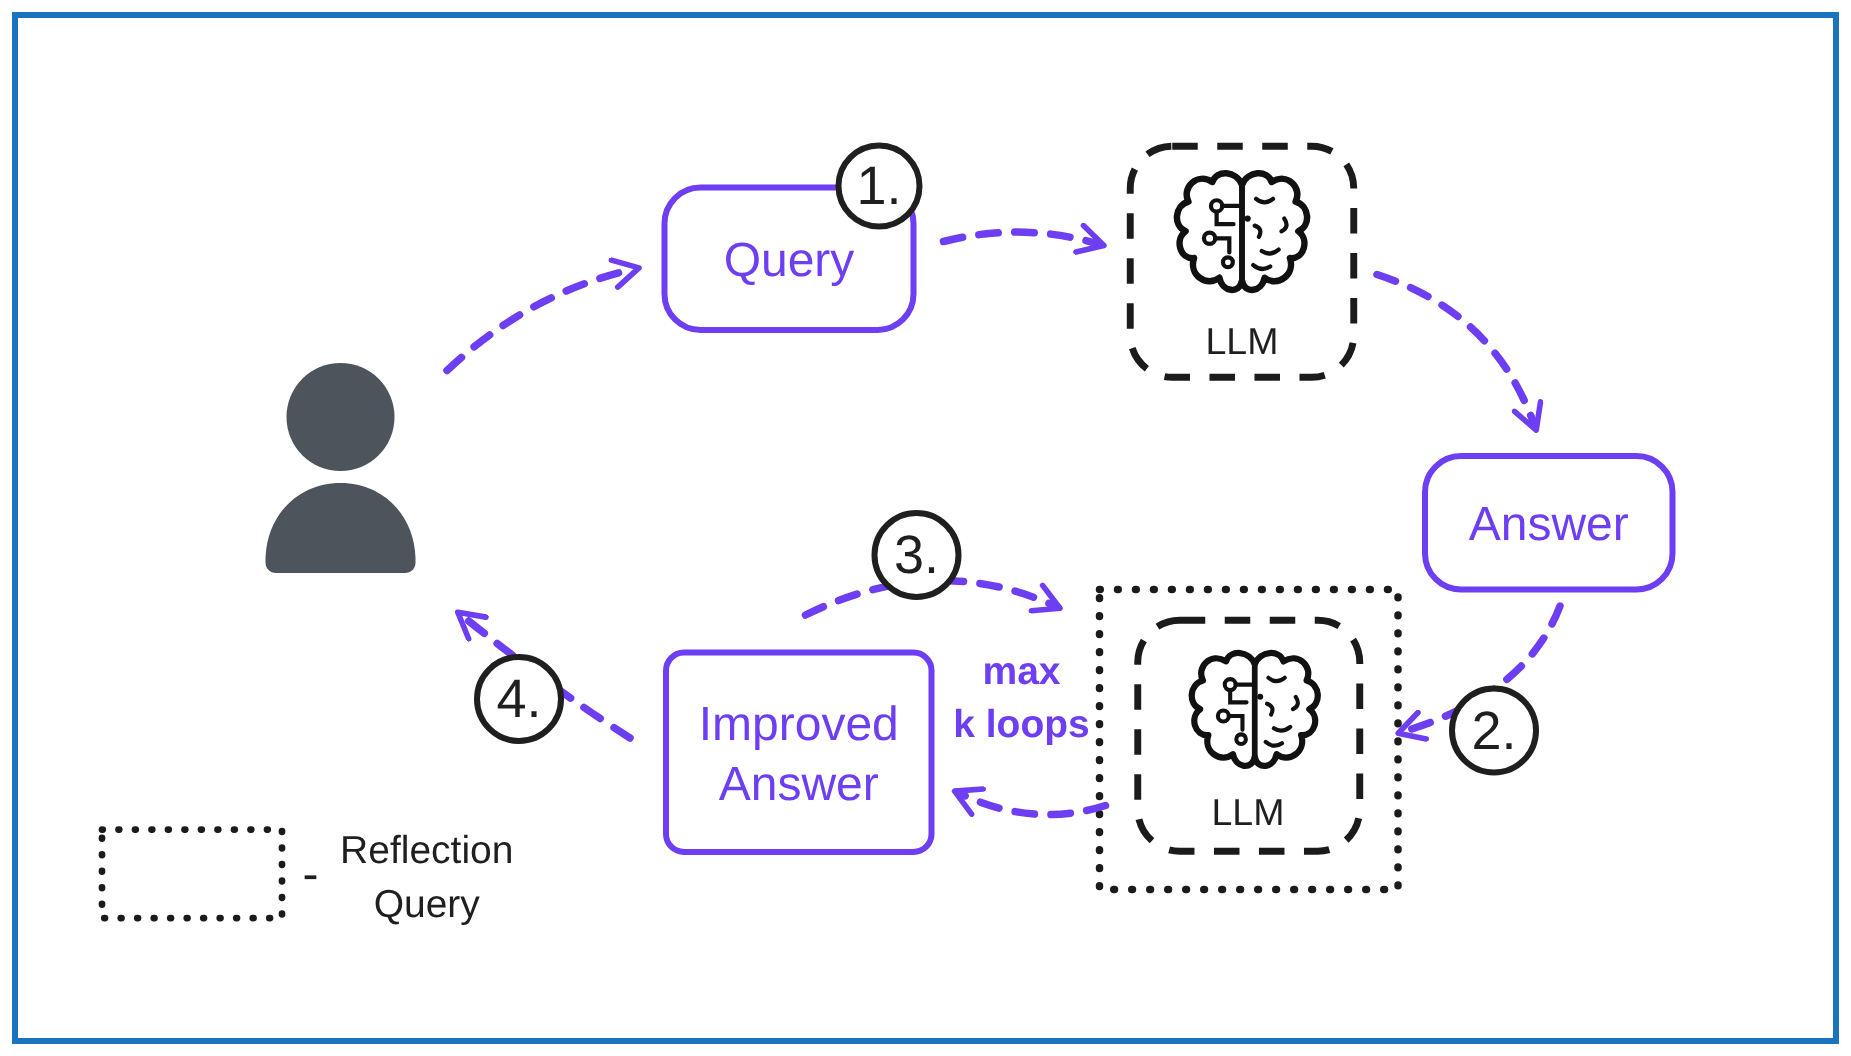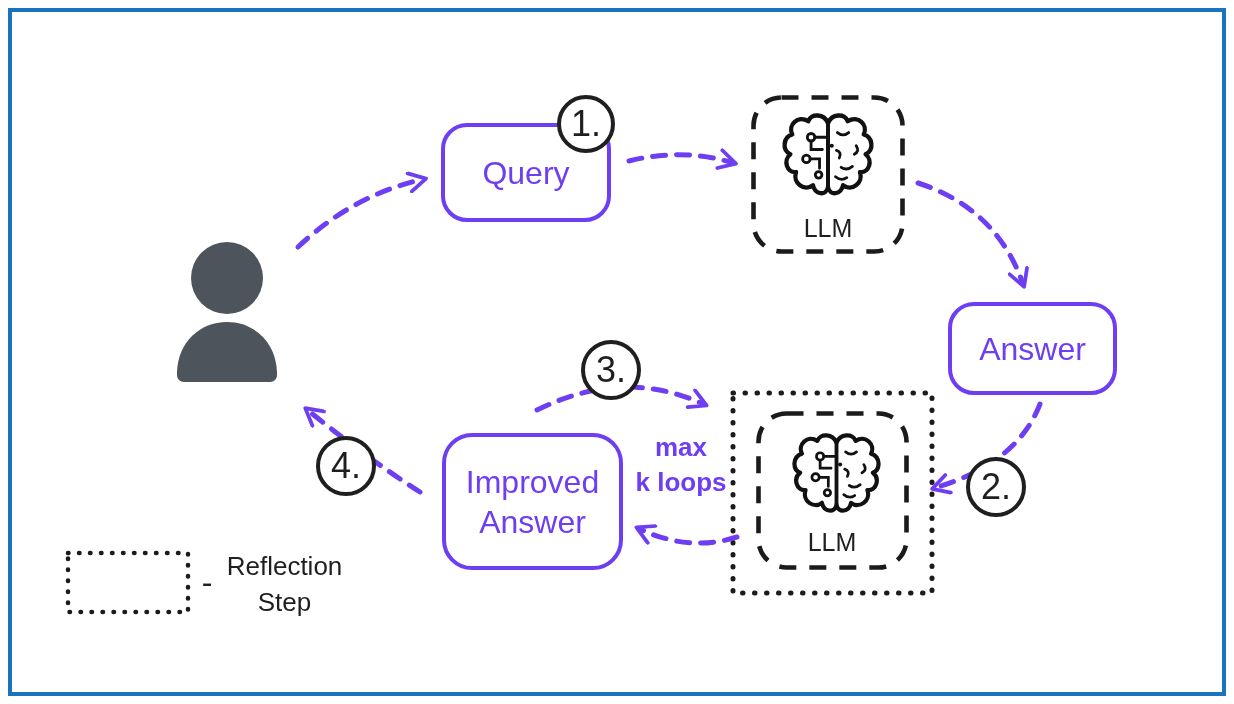--- a/index.html
+++ b/index.html
@@ -88,21 +88,21 @@
   </svg>
 
   <div class="node" style="left:441px; top:123px; width:170px; height:99px;">
     <span>Query</span>
   </div>
 
   <div class="node" style="left:948px; top:302px; width:169px; height:93px;">
     <span>Answer</span>
   </div>
 
-  <div class="node" style="left:442px; top:433px; width:181px; height:137px; border-radius:30px;">
+  <div class="node" style="left:442px; top:433px; width:181px; height:137px; border-radius:14px;">
     <span>Improved
 Answer</span>
   </div>
 
   <div class="label-black" style="left:783px; top:211px; width:90px; font-size:25px;">LLM</div>
   <div class="label-black" style="left:787px; top:525px; width:90px; font-size:25px;">LLM</div>
 
   <div class="label-purple" style="left:631px; top:430px; width:100px;">max
 k loops</div>
 
@@ -114,16 +114,16 @@
   </div>
   <div class="badge" style="left:581px; top:340px; width:60px; height:60px;">
     <span>3.</span>
   </div>
   <div class="badge" style="left:316px; top:436px; width:60px; height:60px;">
     <span>4.</span>
   </div>
 
   <div class="label-black" style="left:196px; top:560px; width:22px; font-size:32px; font-weight:400;">-</div>
   <div class="label-black" style="left:212px; top:548px; width:145px;">Reflection
-Step</div>
+Query</div>
 
   <div class="frame"></div>
 </div>
 
 </body></html>

